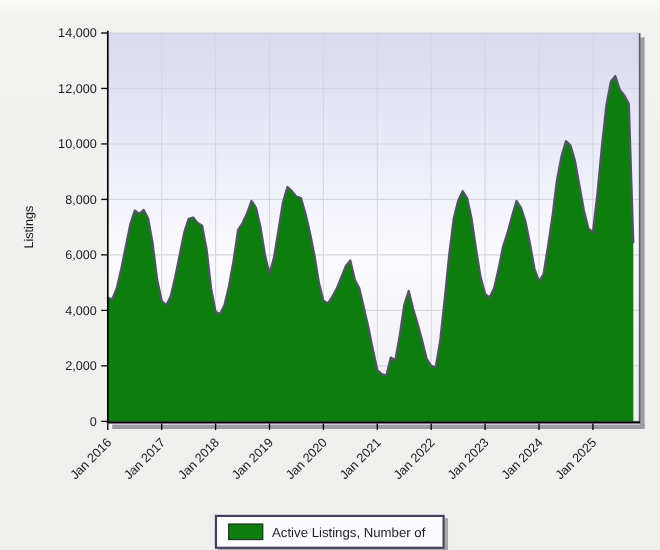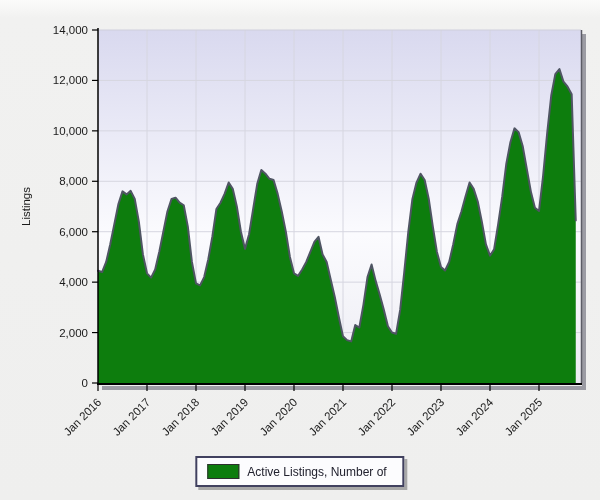--- a/index.html
+++ b/index.html
@@ -10,21 +10,21 @@
     overflow:hidden;
   }
   .stage{position:relative;width:600px;height:500px;}
   svg text{
     font-family:"Liberation Sans",sans-serif;
     fill:#1a1a1a;
   }
   .legend{
     position:absolute;
     left:50%;
-    top:456px;
+    top:468px;
     transform:translateX(-50%);
     display:flex;
     align-items:center;
     background:#fcfcfe;
     border:2px solid #41415f;
     box-shadow:3px 3px 0 #a8a8a8;
     padding:6px 16px 6px 10px;
     white-space:nowrap;
     justify-content:space-between;
   }

